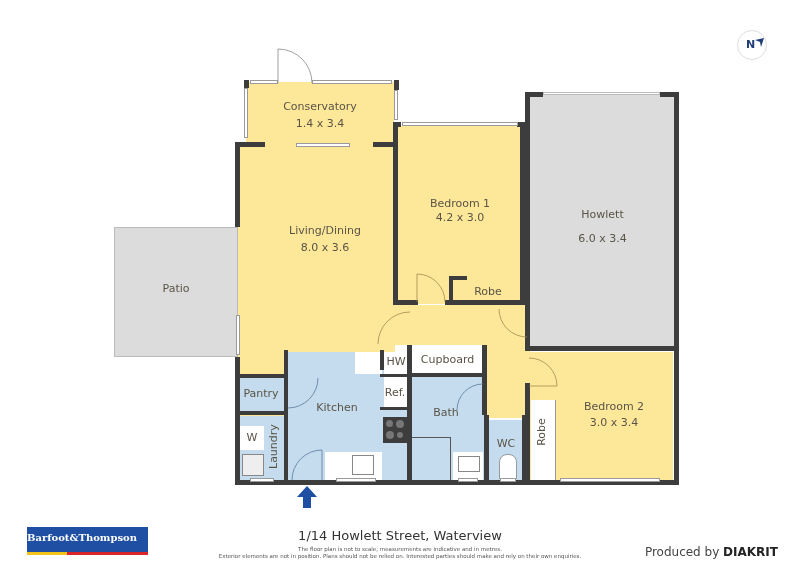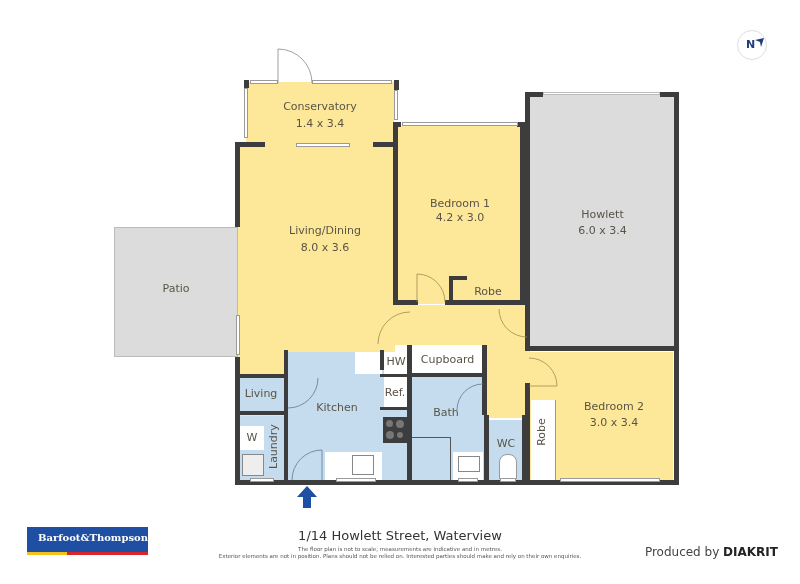--- a/index.html
+++ b/index.html
@@ -14,21 +14,21 @@
   .win { position:absolute; background:#ffffff; border:1px solid #9a9a9a; box-sizing:border-box; }
   .label { position:absolute; text-align:center; color:#5a5447; font-size:11px; line-height:14px; white-space:nowrap; }
   .label .dim { display:block; }
   .rot { transform:rotate(-90deg); transform-origin:center center; }
   .door-arc { position:absolute; }
   .footer-title { position:absolute; left:0; width:800px; top:528px; text-align:center; font-size:13px; color:#333; }
   .footer-note { position:absolute; left:0; width:800px; text-align:center; font-size:5.5px; color:#555; }
   .producer { position:absolute; right:22px; top:545px; font-size:12px; color:#444; }
   .producer b { font-weight:bold; color:#222; }
   .logo { position:absolute; left:27px; top:527px; width:121px; height:28px; background:#1e4fa3; overflow:hidden; }
-  .logo .txt { position:absolute; left:0; top:5px; width:121px; text-align:right; color:#fff; font-family:"DejaVu Serif", serif; font-weight:bold; font-size:10px; }
+  .logo .txt { position:absolute; left:0; top:5px; width:121px; text-align:left; color:#fff; font-family:"DejaVu Serif", serif; font-weight:bold; font-size:10px; }
   .logo .bar-y { position:absolute; left:0; bottom:0; width:40px; height:3px; background:#f2c41a; }
   .logo .bar-r { position:absolute; left:40px; bottom:0; width:81px; height:3px; background:#d8262b; }
   .compass { position:absolute; left:737px; top:30px; width:30px; height:30px; border-radius:50%; border:1px solid #dedede; box-sizing:border-box; }
   .compass span { position:absolute; left:8px; top:7px; font-size:11px; font-weight:bold; color:#1e3d7a; }
 </style>
 </head>
 <body>
 
 <div class="compass">
   <span>N</span>
@@ -56,21 +56,21 @@
 
   <div class="room yellow" style="left:395px;top:126px;width:130px;height:178px;"></div>
   <div class="label" style="left:395px;top:197px;width:130px;">
     <span>Bedroom 1</span><span class="dim">4.2 x 3.0</span>
   </div>
 
   <div class="label" style="left:452px;top:285px;width:72px;"><span>Robe</span></div>
 
   <div class="room grey" style="left:530px;top:92px;width:145px;height:256px;"></div>
   <div class="label" style="left:530px;top:208px;width:145px;">
-    <span>Howlett</span><span class="dim" style="margin-top:2px">6.0 x 3.4</span>
+    <span>Howlett</span><span class="dim" style="margin-top:10px">6.0 x 3.4</span>
   </div>
 
   <div class="room yellow" style="left:530px;top:352px;width:143px;height:128px;"></div>
   <div class="room white" style="left:531px;top:400px;width:24px;height:80px;border-right:1px solid #999;"></div>
   <div class="label rot" style="left:518px;top:425px;width:48px;"><span>Robe</span></div>
   <div class="label" style="left:555px;top:400px;width:118px;">
     <span>Bedroom 2</span><span class="dim" style="margin-top:2px">3.0 x 3.4</span>
   </div>
 
   <div class="room blue" style="left:287px;top:352px;width:120px;height:128px;"></div>
@@ -88,21 +88,21 @@
     <div class="abs" style="left:3px;top:3px;width:7px;height:7px;border-radius:50%;background:#777"></div>
     <div class="abs" style="left:13px;top:3px;width:8px;height:8px;border-radius:50%;background:#777"></div>
     <div class="abs" style="left:3px;top:14px;width:8px;height:8px;border-radius:50%;background:#777"></div>
     <div class="abs" style="left:14px;top:15px;width:6px;height:6px;border-radius:50%;background:#777"></div>
   </div>
 
   <div class="room white" style="left:410px;top:348px;width:75px;height:25px;"></div>
   <div class="label" style="left:410px;top:353px;width:75px;font-size:11px;"><span>Cupboard</span></div>
 
   <div class="room blue" style="left:238px;top:378px;width:46px;height:33px;"></div>
-  <div class="label" style="left:238px;top:387px;width:46px;"><span>Living</span></div>
+  <div class="label" style="left:238px;top:387px;width:46px;"><span>Pantry</span></div>
 
   <div class="room blue" style="left:238px;top:416px;width:46px;height:64px;"></div>
   <div class="room white" style="left:240px;top:426px;width:24px;height:24px;"></div>
   <div class="label" style="left:240px;top:431px;width:24px;"><span>W</span></div>
   <div class="abs" style="left:242px;top:454px;width:20px;height:20px;border:1px solid #888;background:#eee;"></div>
   <div class="label rot" style="left:252px;top:440px;width:44px;"><span>Laundry</span></div>
 
   <div class="room blue" style="left:411px;top:377px;width:73px;height:103px;"></div>
   <div class="abs" style="left:412px;top:437px;width:38px;height:43px;border-top:1px solid #555;border-right:1px solid #555;"></div>
   <div class="room white" style="left:453px;top:452px;width:30px;height:28px;"></div>

